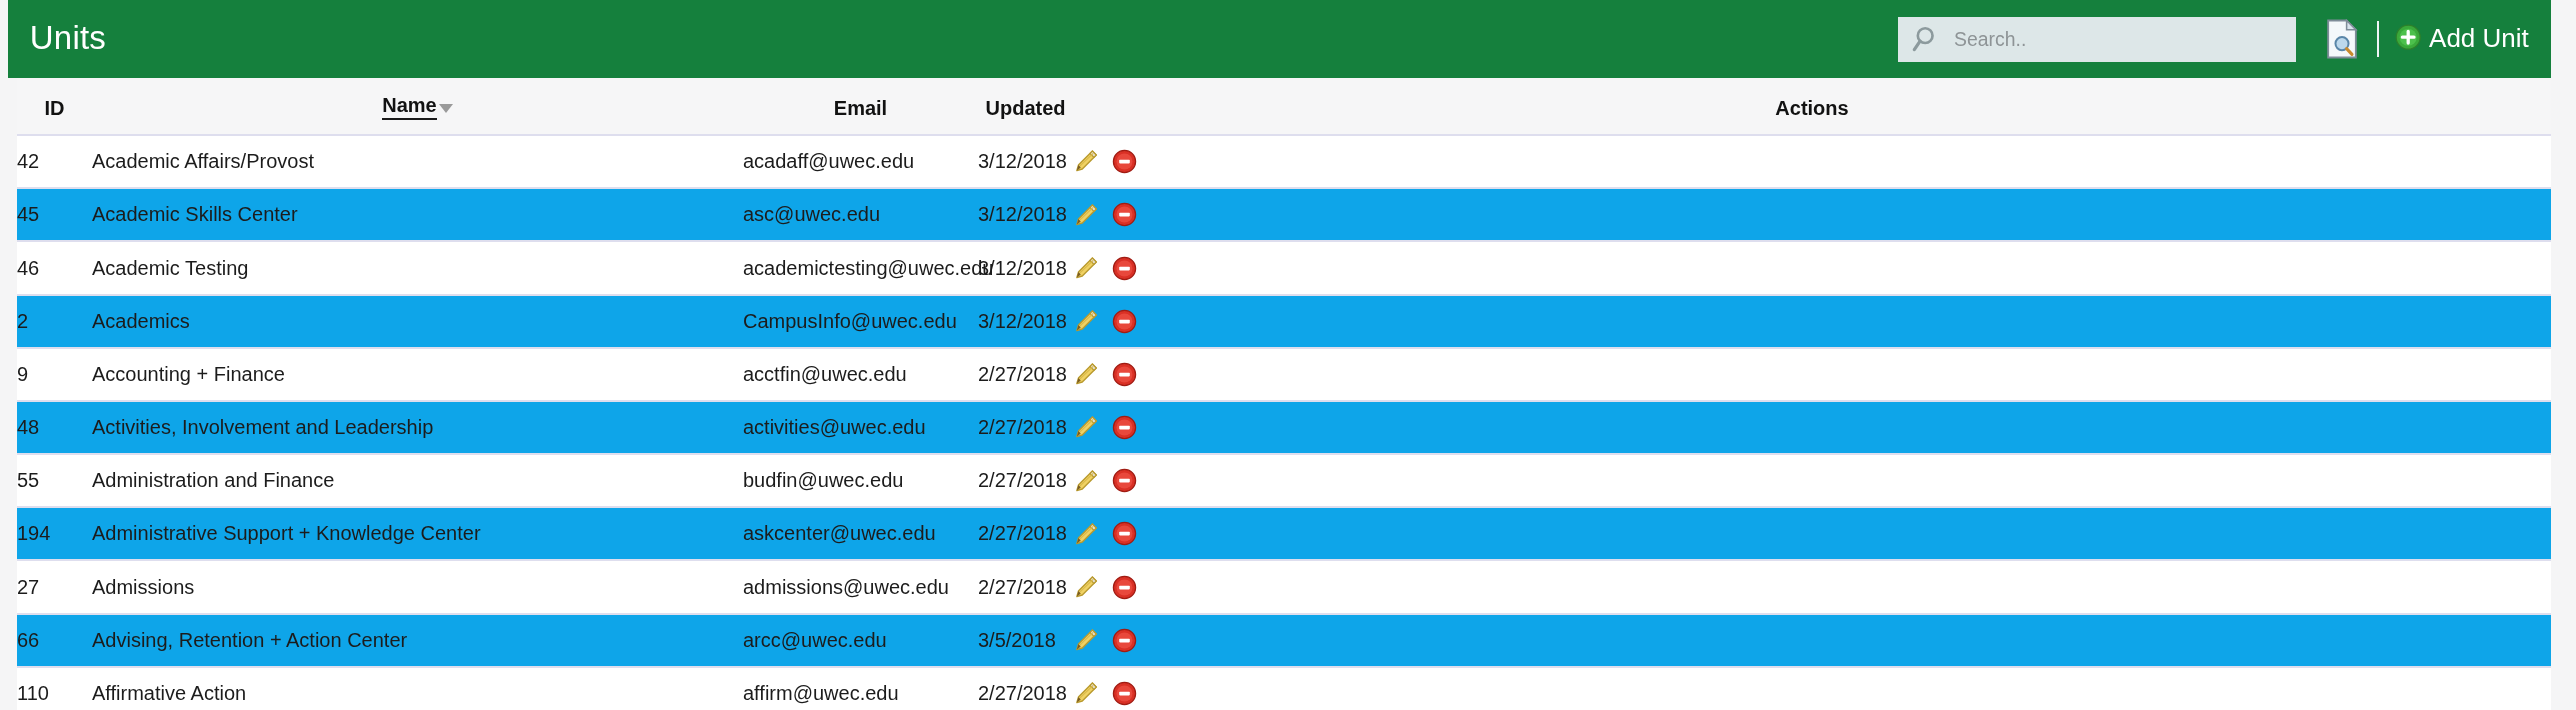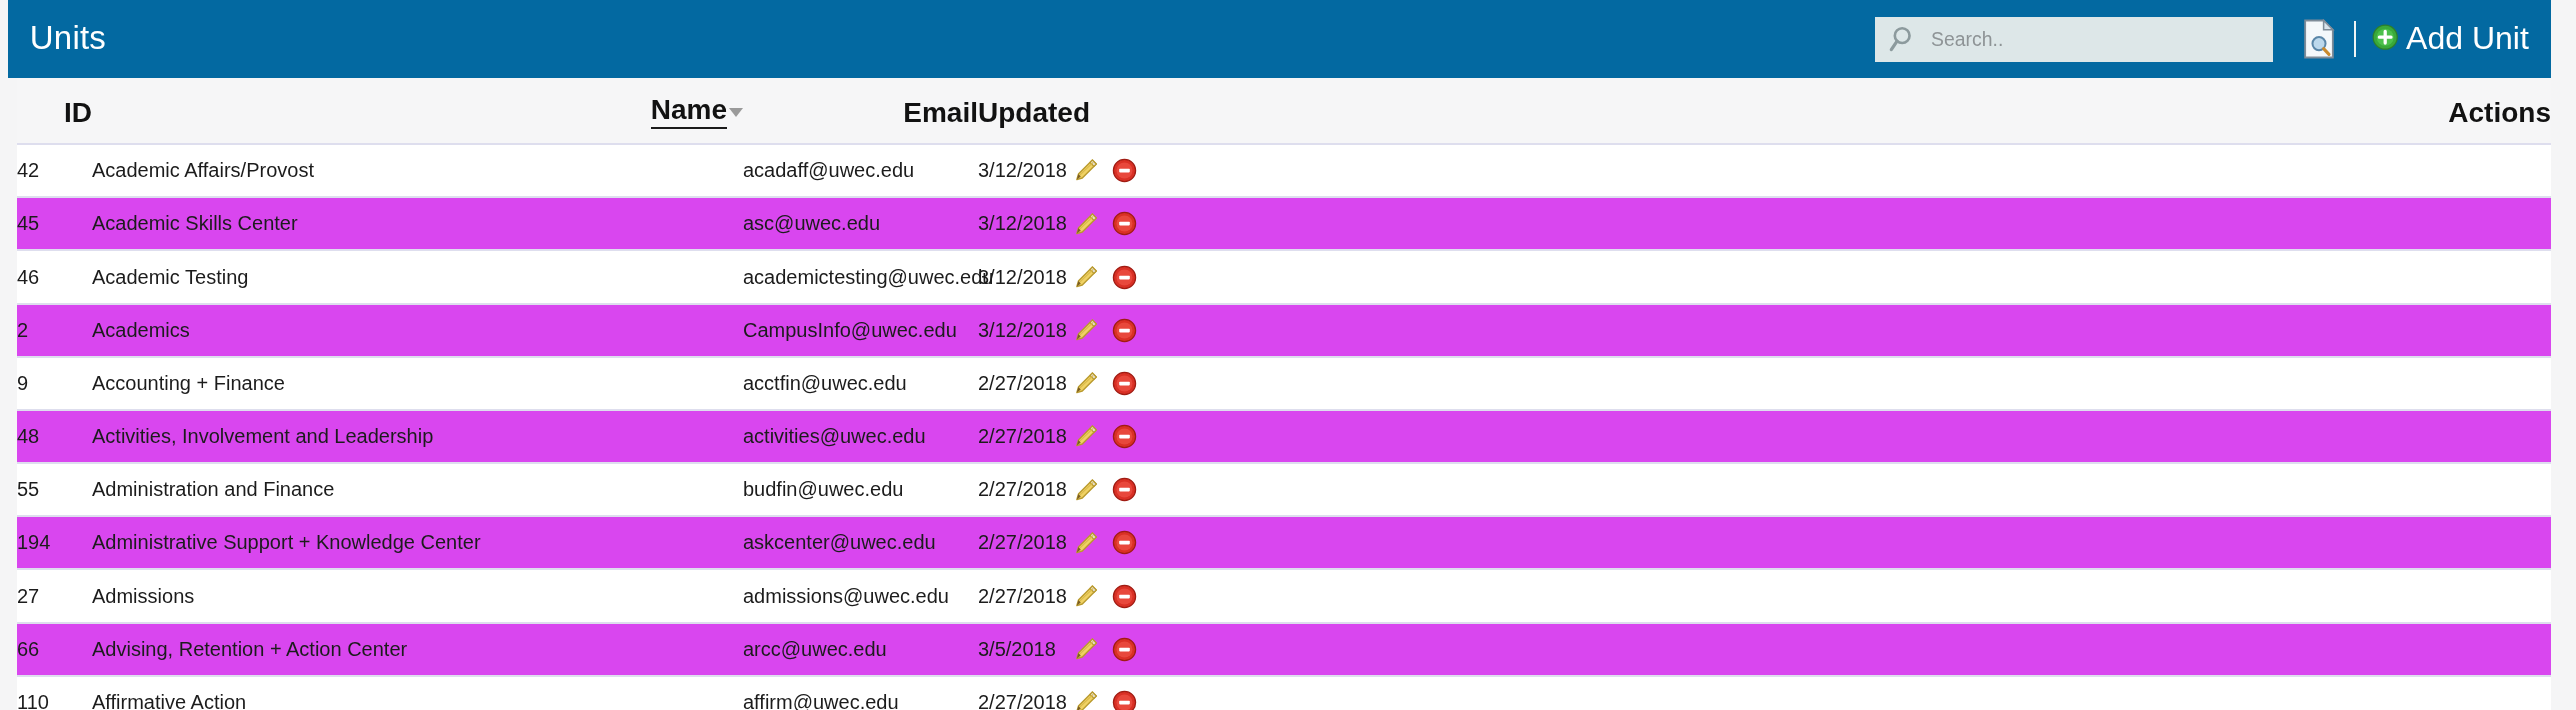--- a/index.html
+++ b/index.html
@@ -19,21 +19,21 @@
     background: #f5f5f6;
   }
 
   
   .page-header {
     position: absolute;
     left: 7.8px;
     top: 0;
     width: 2543px;
     height: 78px;
-    background: #0369a1;
+    background: #15803d;
     display: flex;
     align-items: center;
     justify-content: space-between;
     padding: 0 11px 0 22px;
   }
 
   .page-title {
     color: #ffffff;
     font-size: 33px;
     font-weight: 400;
@@ -90,21 +90,21 @@
 
   .add-unit-btn {
     display: flex;
     align-items: center;
     gap: 7.8px;
     cursor: pointer;
     padding-right: 11px;
   }
   .add-unit-label {
     color: #ffffff;
-    font-size: 32px;
+    font-size: 26px;
     line-height: 1;
     padding-bottom: 2.3px;
     white-space: nowrap;
   }
 
   
   .table-wrap {
     position: absolute;
     left: 17px;
     top: 78px;
@@ -113,22 +113,22 @@
   }
 
   table.data-table {
     width: 100%;
     border-collapse: collapse;
     table-layout: fixed;
   }
 
   table.data-table thead th {
     background: #f6f6f7;
-    text-align: right;
-    font-size: 28px;
+    text-align: center;
+    font-size: 20px;
     font-weight: bold;
     color: #121212;
     padding: 15.5px 0 14px 0;
     border-bottom: 2.3px solid #dedeee;
     vertical-align: bottom;
   }
 
   th.col-id    { width: 75px;  padding-left: 0; }
   th.col-name  { width: 651px; }
   th.col-email { width: 235px; }
@@ -157,21 +157,21 @@
   table.data-table tbody td {
     font-size: 20px;
     color: #1c1c1c;
     padding: 12.4px 0 12.4px 0;
     height: 51px;
     border-bottom: 2.3px solid #dedeee;
     vertical-align: middle;
     background: transparent;
   }
   table.data-table tbody tr.row-odd  { background: #ffffff; }
-  table.data-table tbody tr.row-even { background: #d946ef; }
+  table.data-table tbody tr.row-even { background: #0ea5e9; }
 
   td.cell-id { padding-left: 1.6px; margin-left: 41px; }
   td.cell-actions { white-space: nowrap; }
 
   .action-icons { display: flex; align-items: center; gap: 12.4px; }
   .icon-btn { cursor: pointer; display: block; line-height: 0; }
 
   
   th.col-id, td.cell-id       { padding-left: 1.6px; }
   th.col-name, td.cell-name   { padding-left: 73px; }

